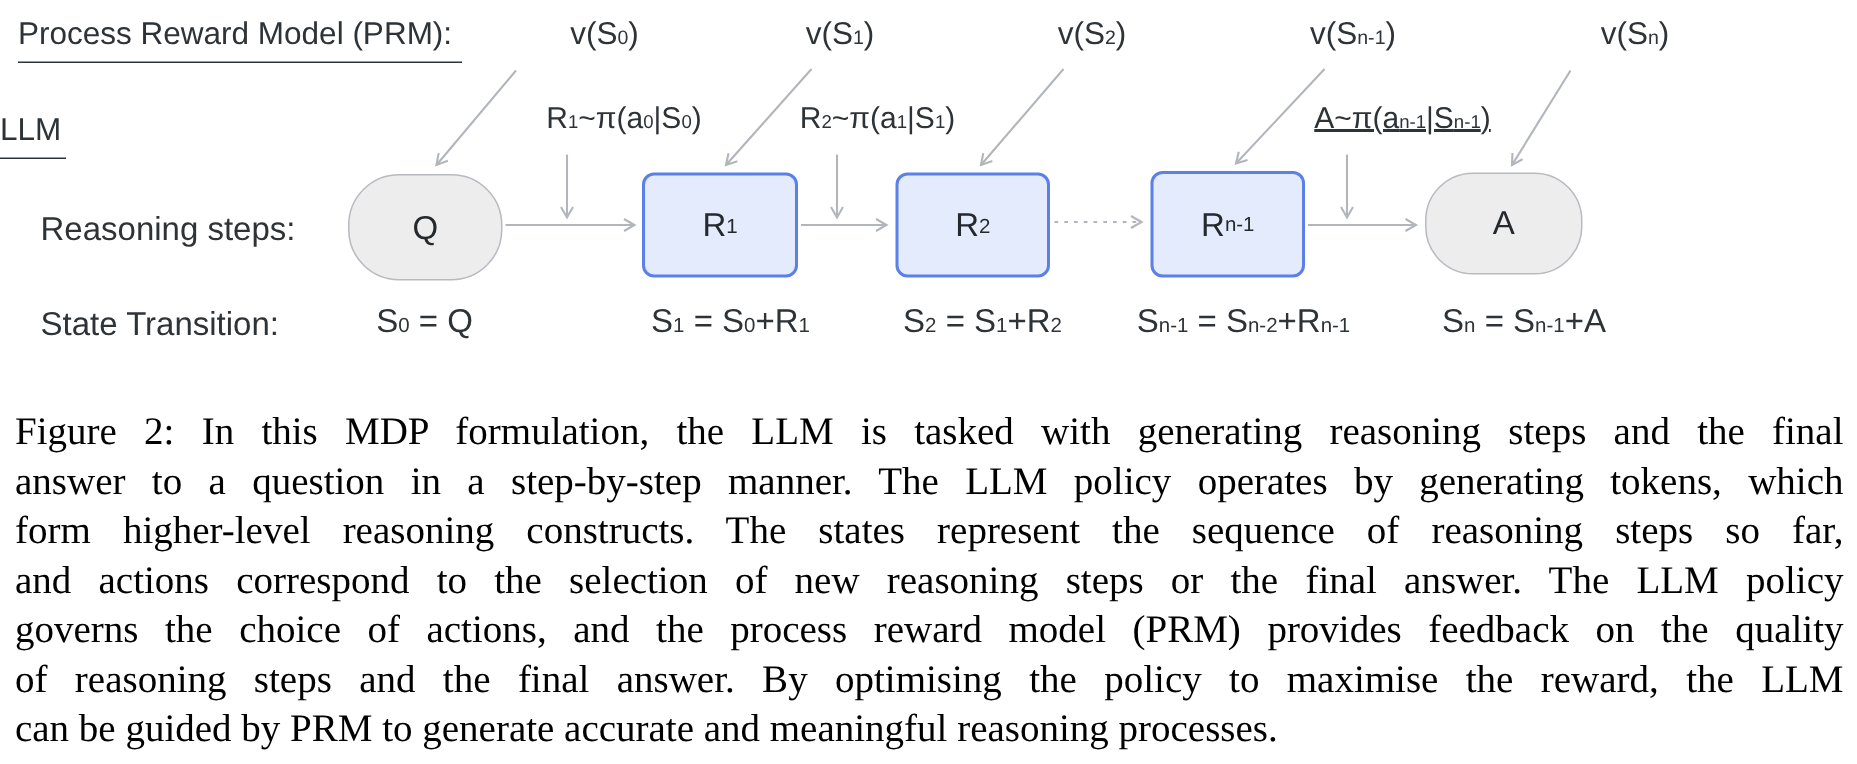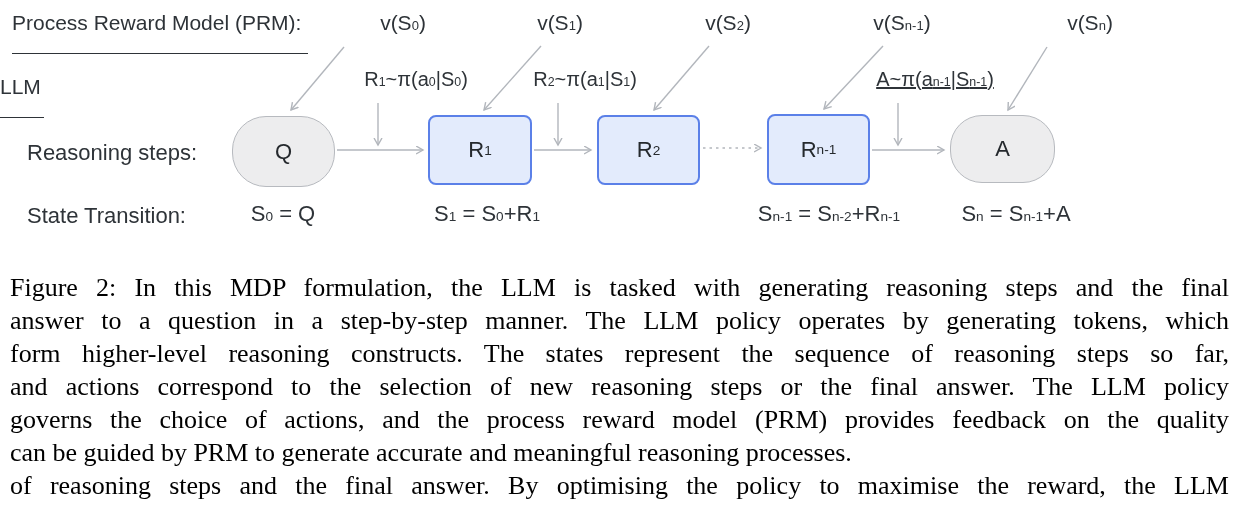--- a/index.html
+++ b/index.html
@@ -2,21 +2,21 @@
 <html><head>
 <meta charset="utf-8">
 <style>
   html,body{margin:0;padding:0;background:#ffffff;}
   #page{position:relative;width:1238px;height:509px;background:#ffffff;overflow:hidden;
         font-family:"Liberation Sans",sans-serif;color:#2e3338;}
 
   
   #diagram{position:absolute;left:0;top:0;width:1238px;height:260px;}
   .dlabel{position:absolute;font-size:21px;white-space:nowrap;}
-  .underlined{border-bottom:1.6px solid #2e3338;padding-bottom:18px;}
+  .underlined{border-bottom:1.6px solid #2e3338;padding-bottom:6px;}
   .centered{transform:translateX(-50%);margin-left:22px;}
   .pi-label{position:absolute;font-size:20px;white-space:nowrap;transform:translateX(-50%);}
   .row-label{position:absolute;font-size:22px;white-space:nowrap;}
   .sub{font-size:0.62em;}
 
   .node{position:absolute;display:flex;align-items:center;justify-content:center;
         font-size:22px;color:#25292d;box-sizing:border-box;}
   .node-box{background:#e3ebfc;border:2px solid #5b80e8;border-radius:8px;}
   .node-stadium{background:#ededee;border:1.5px solid #b7babf;border-radius:34px;}
 
@@ -92,27 +92,28 @@
     <div class="node node-box" style="left:767px;top:114px;width:103px;height:71px;">
         <span>R</span>
         <span class="sub">n-1</span>
       </div>
     <div class="node node-stadium" style="left:950px;top:115px;width:105px;height:68px;border-radius:32px;">
         <span>A</span>
       </div>
 
     <div class="st-value" style="left:283px;top:201px;text-align:center;"><span>S</span><span class="sub">0</span><span> = Q</span></div>
     <div class="st-value" style="left:487px;top:201px;"><span>S</span><span class="sub">1</span><span> = S</span><span class="sub">0</span><span>+R</span><span class="sub">1</span></div>
+    <div class="st-value" style="left:655px;top:201px;"><span>S</span><span class="sub">2</span><span> = S</span><span class="sub">1</span><span>+R</span><span class="sub">2</span></div>
     <div class="st-value" style="left:829px;top:201px;"><span>S</span><span class="sub">n-1</span><span> = S</span><span class="sub">n-2</span><span>+R</span><span class="sub">n-1</span></div>
     <div class="st-value" style="left:1016px;top:201px;"><span>S</span><span class="sub">n</span><span> = S</span><span class="sub">n-1</span><span>+A</span></div>
   </div>
 
   <div id="caption">
     <div class="cap-line">Figure 2: In this MDP formulation, the LLM is tasked with generating reasoning steps and the final</div>
     <div class="cap-line">answer to a question in a step-by-step manner. The LLM policy operates by generating tokens, which</div>
     <div class="cap-line">form higher-level reasoning constructs. The states represent the sequence of reasoning steps so far,</div>
     <div class="cap-line">and actions correspond to the selection of new reasoning steps or the final answer. The LLM policy</div>
     <div class="cap-line">governs the choice of actions, and the process reward model (PRM) provides feedback on the quality</div>
+    <div class="cap-line">of reasoning steps and the final answer. By optimising the policy to maximise the reward, the LLM</div>
     <div class="cap-line last">can be guided by PRM to generate accurate and meaningful reasoning processes.</div>
-    <div class="cap-line">of reasoning steps and the final answer. By optimising the policy to maximise the reward, the LLM</div>
   </div>
 
 </div>
 
 </body></html>

